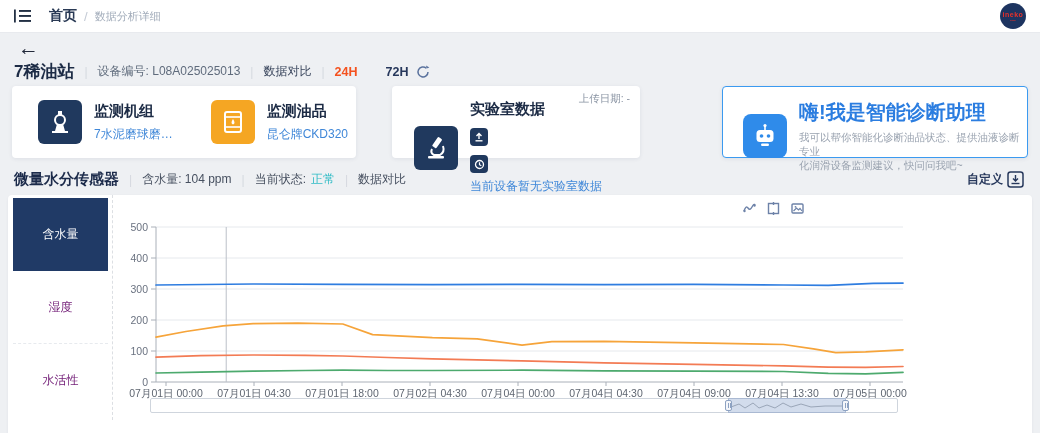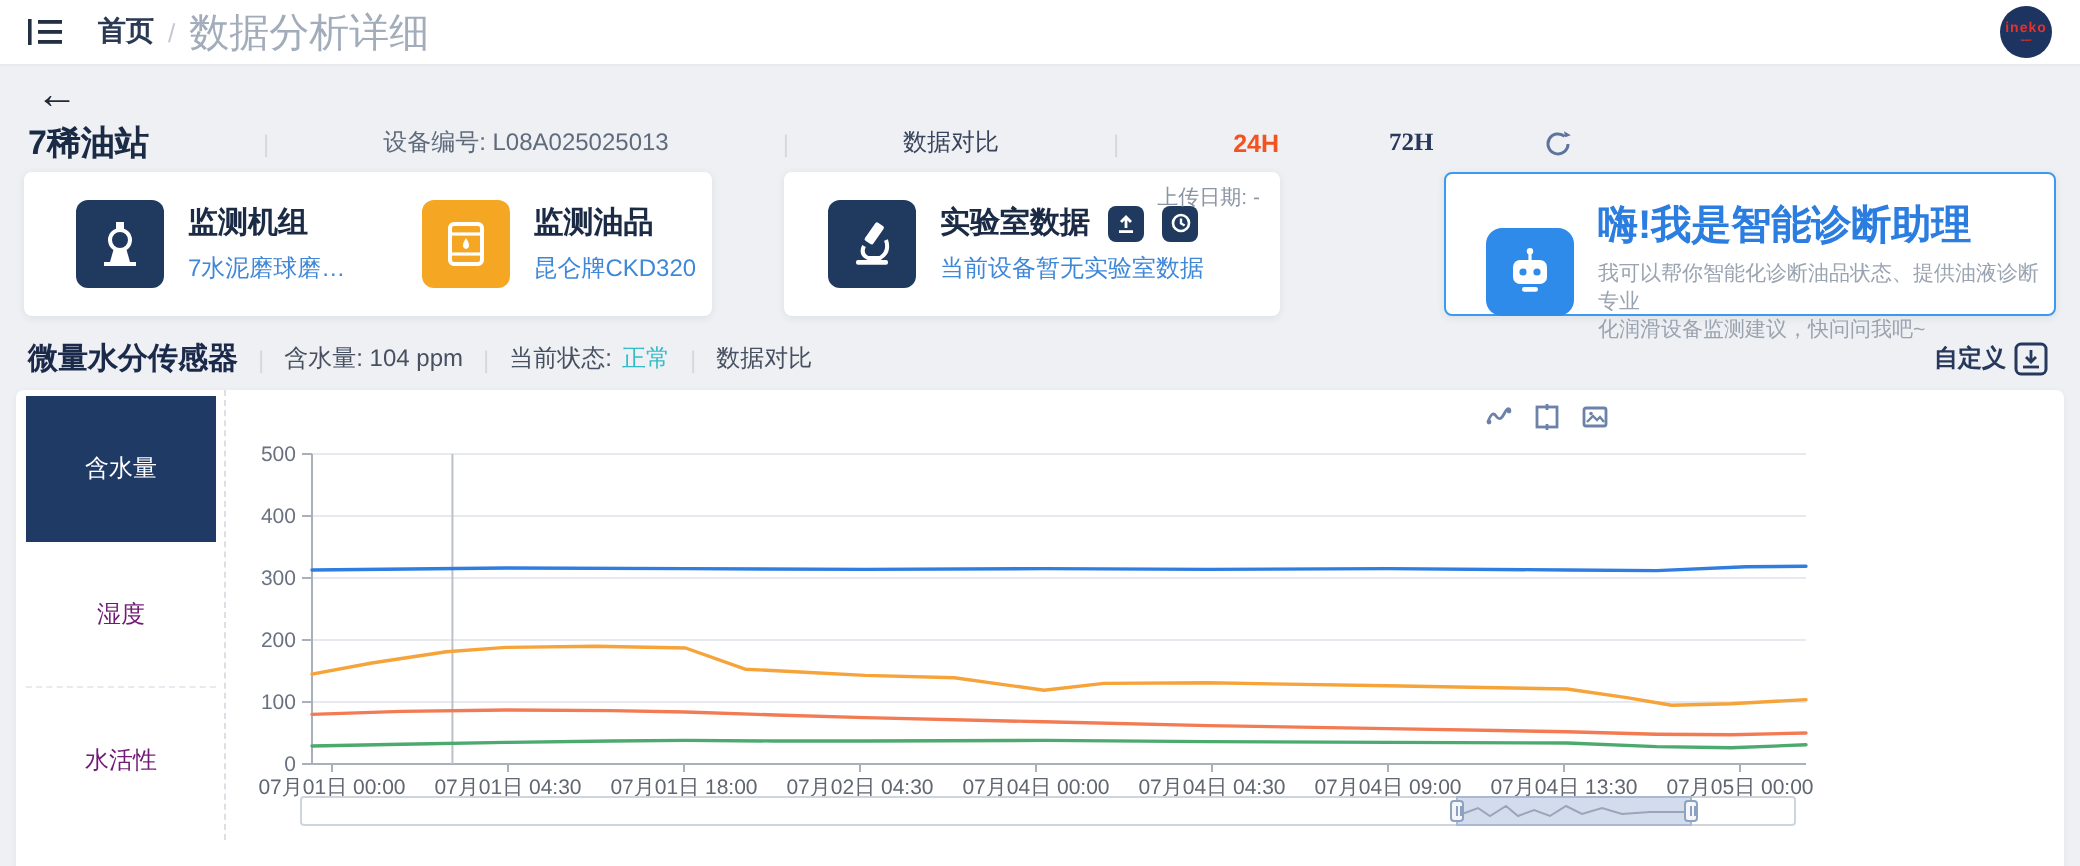--- a/index.html
+++ b/index.html
@@ -4,50 +4,50 @@
 <style>
   * { margin:0; padding:0; box-sizing:border-box; }
   html,body { width:1040px; height:433px; }
   body { font-family:"Liberation Sans","DejaVu Sans",sans-serif; background:#eef0f3; position:relative; overflow:hidden; color:#1c2b45; }
 
   
   .navbar { position:absolute; left:0; top:0; width:1040px; height:33px; background:#fff; border-bottom:1px solid #e8eaee; display:flex; align-items:center; }
   .menu-icon { margin-left:14px; width:17px; height:14px; cursor:pointer; }
   .crumb-home { margin-left:18px; font-size:14px; font-weight:bold; color:#2a3a55; cursor:pointer; }
   .crumb-sep { margin:0 7px; font-size:13px; color:#c3cad4; }
-  .crumb-cur { font-size:20px; color:#a2acba; }
+  .crumb-cur { font-size:11px; color:#a2acba; }
   .avatar { position:absolute; left:1000px; top:3px; width:26px; height:26px; border-radius:50%; background:#1d3460; display:flex; flex-direction:column; align-items:center; justify-content:center; overflow:hidden; cursor:pointer; }
   .avatar .t1 { color:#e8312a; font-size:7px; font-weight:bold; letter-spacing:.5px; line-height:7px; }
   .avatar .t2 { color:#e8312a; font-size:3px; line-height:4px; }
 
   
   .back-btn { position:absolute; left:18px; top:38px; font-size:21px; font-weight:bold; color:#22293a; cursor:pointer; line-height:20px; }
-  .title-row { position:absolute; left:14px; top:60px; display:flex; align-items:center;gap:47px; }
+  .title-row { position:absolute; left:14px; top:60px; display:flex; align-items:center; }
   .station-title { font-size:17px; font-weight:bold; color:#1c2b45; }
   .vsep { color:#d5d9df; font-size:12px; margin:0 10px; }
   .device-no { font-size:12px; color:#5f6b7c; }
   .cmp-label { font-size:12px; color:#39455c; cursor:pointer; }
   .rng-24 { font-size:12.5px; font-weight:bold; color:#f4521f; cursor:pointer; }
-  .rng-72 { font-size:12.5px; font-weight:bold; color:#27385c; margin-left:8px; cursor:pointer;font-family:Liberation Serif, serif; }
+  .rng-72 { font-size:12.5px; font-weight:bold; color:#27385c; margin-left:28px; cursor:pointer; }
   .refresh-ic { margin-left:8px; cursor:pointer; }
 
   
   .card { position:absolute; top:86px; height:72px; background:#fff; border-radius:4px; box-shadow:0 1px 4px rgba(20,40,80,.08); }
   .card1 { left:12px; width:344px; display:flex; align-items:center; }
   .card2 { left:372px; width:248px;margin-left:20px; }
   .card3 { left:722px; width:306px; border:1px solid #3b9af0; cursor:pointer; }
   .citem { display:flex; align-items:center; }
   .cicon { width:44px; height:44px; border-radius:6px; display:flex; align-items:center; justify-content:center; flex:0 0 auto; }
   .bg-navy { background:#20395e; }
   .bg-orange { background:#f5a623; }
   .bg-blue { background:#2f8bea; }
   .ctxt { margin-left:12px; }
   .ctitle { font-size:15px; font-weight:bold; color:#1c2b45; }
   .csub { font-size:12px; color:#3f87d8; margin-top:5px; }
-  .lab-head { display:flex; align-items:flex-end; gap:9px; }
+  .lab-head { display:flex; align-items:flex-start; gap:9px;flex-direction:column; }
   .mini-ic { width:18px; height:18px; border-radius:4px; background:#20395e; display:flex; align-items:center; justify-content:center; cursor:pointer; }
   .upload-date { position:absolute; top:6px; right:10px; font-size:10.5px; color:#8a94a3; }
   .ai-title { font-size:20px; font-weight:bold; color:#2b7de0; }
   .ai-desc { font-size:10.5px; color:#9aa3b0; line-height:14px; margin-top:4px; }
 
   
   .sec-row { position:absolute; left:14px; top:170px; display:flex; align-items:center; }
   .sec-title { font-size:15px; font-weight:bold; color:#1b2a4a; }
   .sec-item { font-size:12px; color:#475060; }
   .status-ok { color:#33bcc6; margin-left:5px; }

